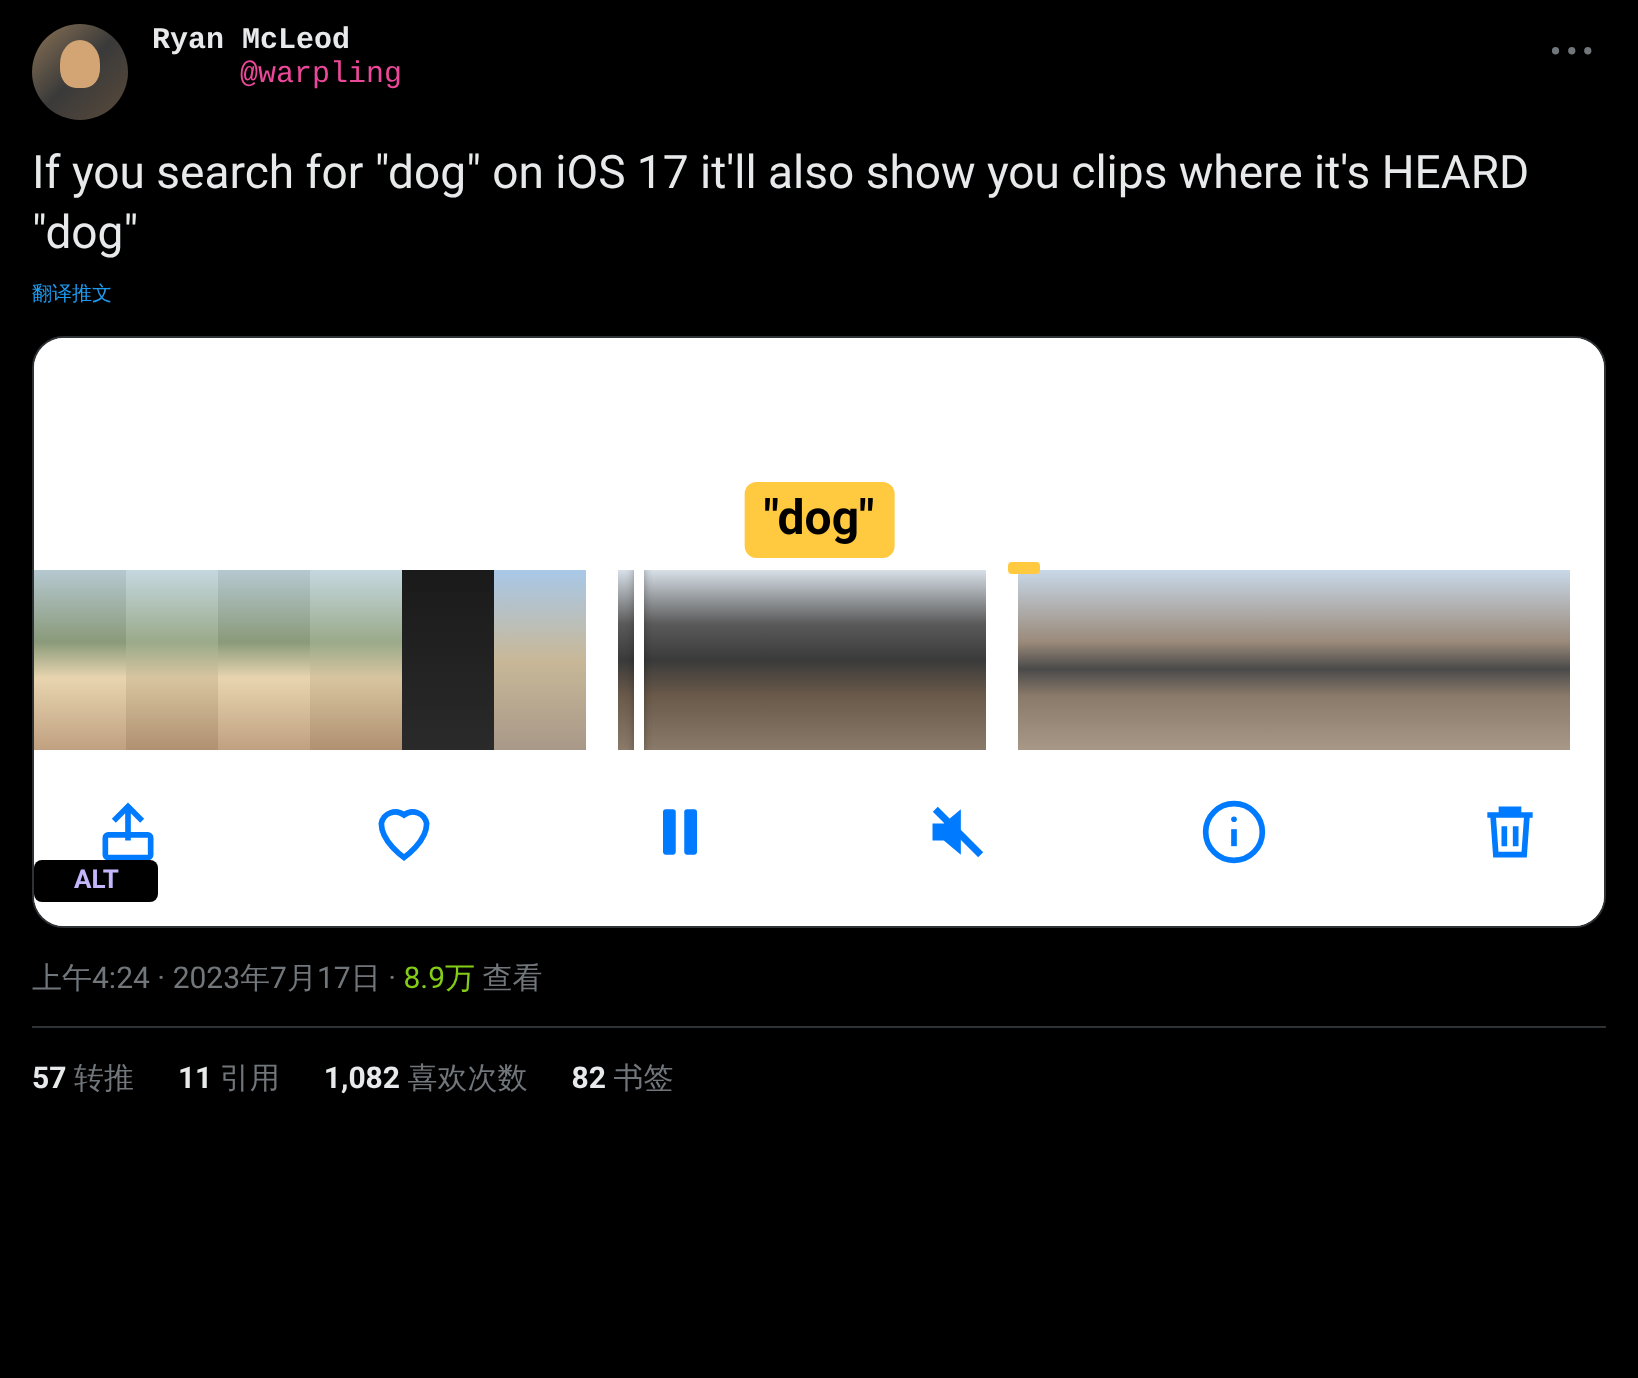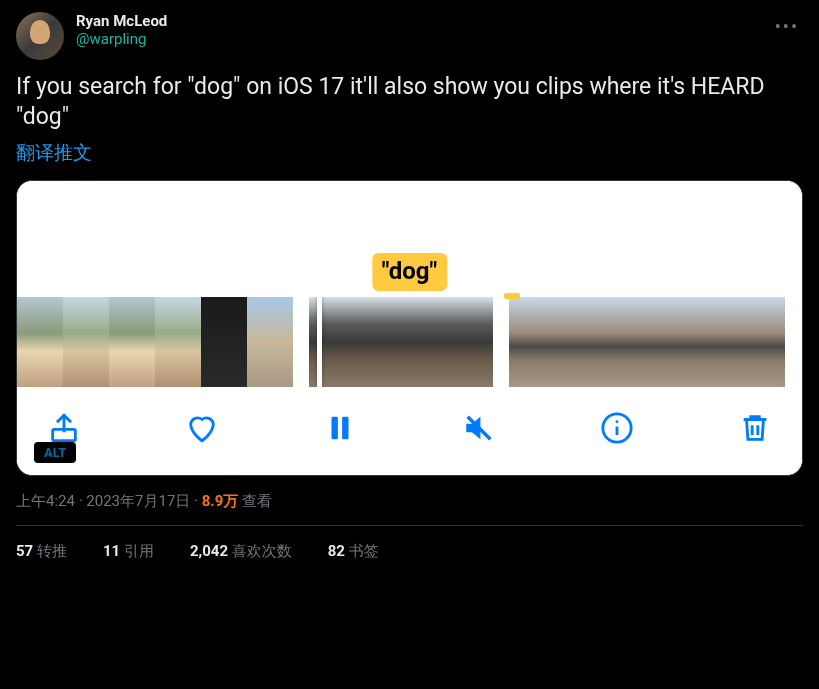--- a/index.html
+++ b/index.html
@@ -29,33 +29,33 @@
     overflow: hidden;
   }
   .avatar::after {
     content: "";
     position: absolute;
     top: 8px; left: 14px;
     width: 20px; height: 24px;
     background: #d4a574;
     border-radius: 50% 50% 40% 40%;
   }
-  .name-block { flex: 1; }
+  .name-block { flex: 1; font-family: Liberation Mono, monospace; }
   .display-name { font-weight: 700; font-size: 15px; color: #e7e9ea; }
-  .handle { font-size: 15px; color: #14b8a6; }
+  .handle { font-size: 15px; color: #ec4899; margin-left: 44px; }
   .more-btn { color: #71767b; font-size: 18px; letter-spacing: 2px; padding: 4px; cursor: pointer; }
   .content {
     margin-top: 12px;
     font-size: 23px;
     line-height: 1.3;
     color: #e7e9ea;
   }
   .translate-link {
     color: #1d9bf0;
-    font-size: 19px;
+    font-size: 10px;
     margin-top: 8px;
     display: inline-block;
     cursor: pointer;
     text-align: right;
   }
   .media-card {
     margin-top: 14px;
     background: #fff;
     border-radius: 16px;
     overflow: hidden;
@@ -141,40 +141,40 @@
     height: 34px;
     color: #007aff;
     cursor: pointer;
     display: flex;
     align-items: center;
     justify-content: center;
   }
   .tool-icon svg { width: 100%; height: 100%; }
   .alt-badge {
     position: absolute;
-    left: 17px;
+    left: 0;
     bottom: 12px;
     background: #000;
-    color: #0369a1;
+    color: #c4b5fd;
     font-size: 13px;
     font-weight: 700;
-    padding: 3px 10px;
+    padding: 3px 20px;
     border-radius: 4px;
   }
   .meta-row {
     margin-top: 16px;
     font-size: 15px;
     color: #71767b;
     padding-bottom: 14px;
     border-bottom: 1px solid #2f3336;
   }
-  .meta-row .views-count { color: #f97316; font-weight: 700; }
+  .meta-row .views-count { color: #84cc16; font-weight: 400; }
   .stats-row {
     display: flex;
-    gap: 36px;
+    gap: 22px;
     padding: 16px 0;
     font-size: 15px;
     color: #71767b;
   }
   .stats-row .num { color: #e7e9ea; font-weight: 700; }
 </style>
 </head>
 <body>
 
 <div class="tweet">
@@ -279,21 +279,21 @@
       <span class="num">57</span>
       <span> </span>
       <span>转推</span>
     </div>
     <div>
       <span class="num">11</span>
       <span> </span>
       <span>引用</span>
     </div>
     <div>
-      <span class="num">2,042</span>
+      <span class="num">1,082</span>
       <span> </span>
       <span>喜欢次数</span>
     </div>
     <div>
       <span class="num">82</span>
       <span> </span>
       <span>书签</span>
     </div>
   </div>
 

